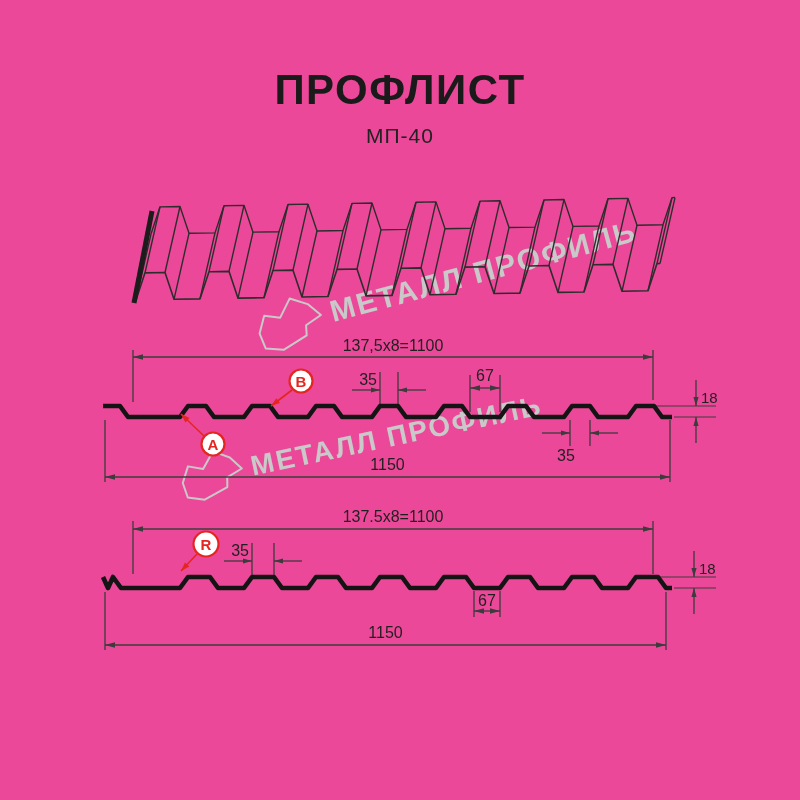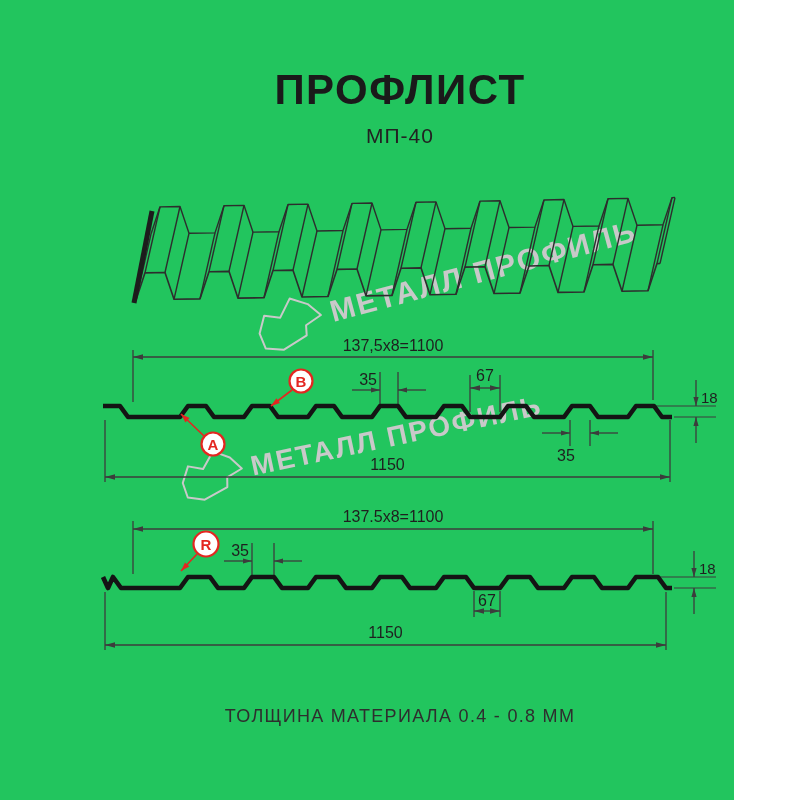--- a/index.html
+++ b/index.html
@@ -1,16 +1,16 @@
 <!DOCTYPE html>
 <html><head>
 <meta charset="utf-8">
 <style>
   html,body{margin:0;padding:0;background:#fff;}
-  .page{position:relative;width:734px;height:800px;background:#22c55e;
+  .page{position:relative;width:800px;height:800px;background:#ec4899;
         font-family:"Liberation Sans",sans-serif;overflow:hidden;}
   .title{position:absolute;top:66px;left:0;width:800px;text-align:center;
          font-size:42px;font-weight:700;letter-spacing:1.5px;color:#1a1a1a;margin:0;}
   .subtitle{position:absolute;top:124px;left:0;width:800px;text-align:center;
          font-size:21px;font-weight:400;letter-spacing:1px;color:#222;margin:0;}
   .footnote{position:absolute;top:706px;left:0;width:800px;text-align:center;
          font-size:18px;font-weight:400;letter-spacing:1.3px;color:#2e2e2e;}
   svg{position:absolute;left:0;top:0;}
   text{font-family:"Liberation Sans",sans-serif;}
 </style>
@@ -158,14 +158,13 @@
         <text x="699" y="574" font-size="15" text-anchor="start" fill="#1f1f1f">18</text>
         <polyline points="103,577 108,588 113,577 121,588 180,588 188,577 210,577 218,588 244,588 252,577 274,577 282,588 308,588 316,577 338,577 346,588 372,588 380,577 402,577 410,588 436,588 444,577 466,577 474,588 500,588 508,577 530,577 538,588 564,588 572,577 594,577 602,588 628,588 636,577 658,577 666,588 672,588" fill="none" stroke="#141414" stroke-width="4.6" stroke-linejoin="round" stroke-linecap="butt"></polyline>
         <g>
           <line x1="197" y1="554" x2="181" y2="571" stroke="#e42620" stroke-width="1.6"></line>
           <polygon points="181,571 184.98368231296652,562.3901059687498 189.35288226912334,566.5022941627797" fill="#e42620"></polygon>
           <circle cx="206" cy="544" r="12.5" fill="#fff" stroke="#e42620" stroke-width="2.2"></circle>
           <text x="206" y="549.5" font-size="15" text-anchor="middle" fill="#e42620" font-weight="700">R</text>
         </g>
       </g>
     </svg>
-  <div class="footnote">ТОЛЩИНА МАТЕРИАЛА 0.4 - 0.8 ММ</div>
 </div>
 
 </body></html>

